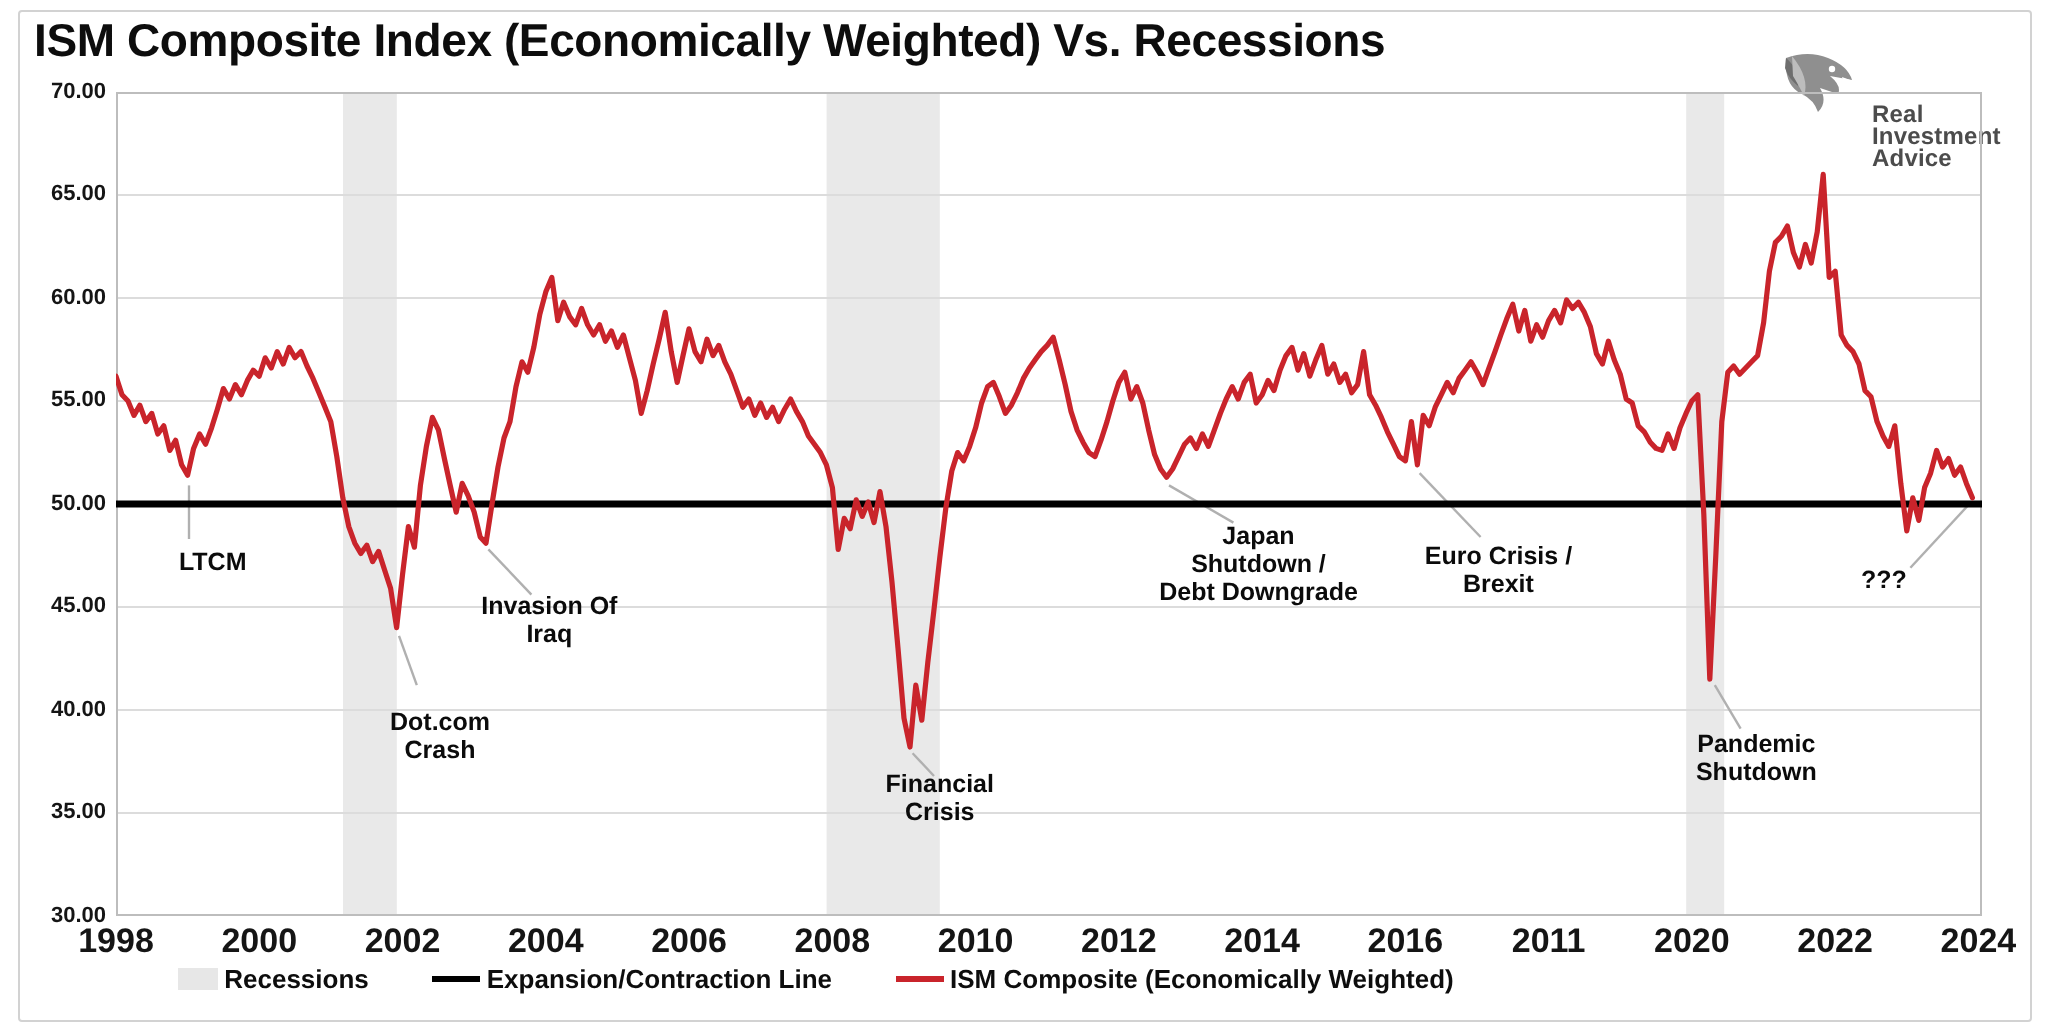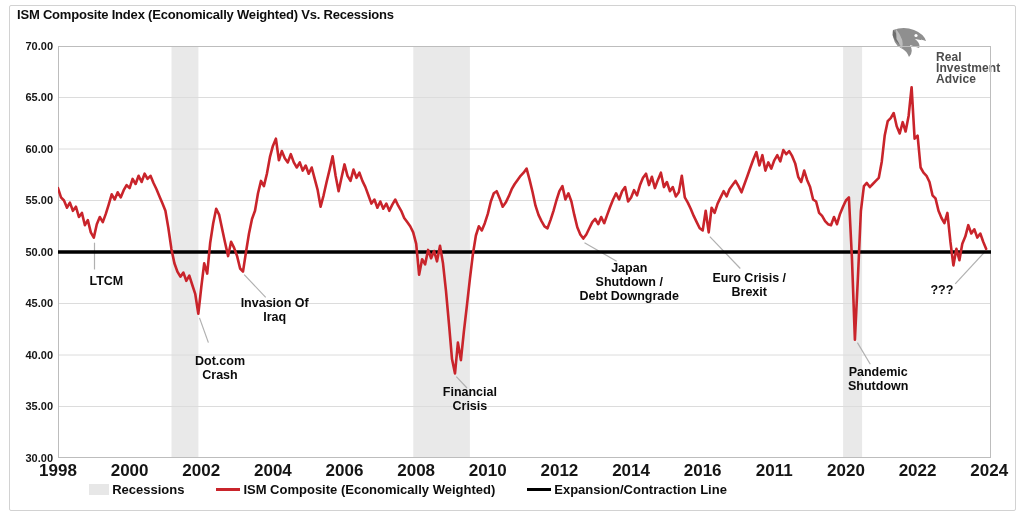--- a/index.html
+++ b/index.html
@@ -6,21 +6,21 @@
   body{
     width:1024px;height:517px;position:relative;background:#ffffff;
     font-family:"Liberation Sans","DejaVu Sans",sans-serif;
     -webkit-font-smoothing:antialiased;overflow:hidden;
   }
   .chart-frame{
     position:absolute;left:9px;top:5px;width:1005px;height:504px;
     background:#ffffff;border:1px solid #d2d2d2;border-radius:2px;
   }
   .chart-title{
-    position:absolute;left:17px;top:7px;font-size:13px;font-weight:700;color:#0d0d0d;
+    position:absolute;left:17px;top:7px;font-size:23px;font-weight:700;color:#0d0d0d;
     letter-spacing:-0.2px;white-space:nowrap;
   }
   .logo{position:absolute;left:886px;top:8px;display:flex;align-items:center;gap:6px;}
   .logo-text{font-size:12px;font-weight:700;color:#4c4c4c;line-height:11px;letter-spacing:0.1px;margin-top:44px;}
   .plot{position:absolute;left:58px;top:46px;width:933px;height:412px;}
   .plot svg{position:absolute;left:0;top:0;display:block;}
   .ylabel{
     position:absolute;left:8px;width:45px;text-align:right;
     font-size:11px;font-weight:700;color:#151515;
   }
@@ -139,20 +139,20 @@
 Shutdown</div>
     <div class="annotation" style="left: 941.932px; top: 290.11px;">???</div>
   </div>
 
 <div class="legend">
   <div class="legend-item">
     <span class="swatch-recession-band"></span>
     <span class="legend-label">Recessions</span>
   </div>
   <div class="legend-item">
+    <span class="swatch-black-line"></span>
+    <span class="legend-label">Expansion/Contraction Line</span>
+  </div>
+  <div class="legend-item">
     <span class="swatch-red-line"></span>
     <span class="legend-label">ISM Composite (Economically Weighted)</span>
-  </div>
-  <div class="legend-item">
-    <span class="swatch-black-line"></span>
-    <span class="legend-label">Expansion/Contraction Line</span>
   </div>
 </div>
 
 </body></html>

